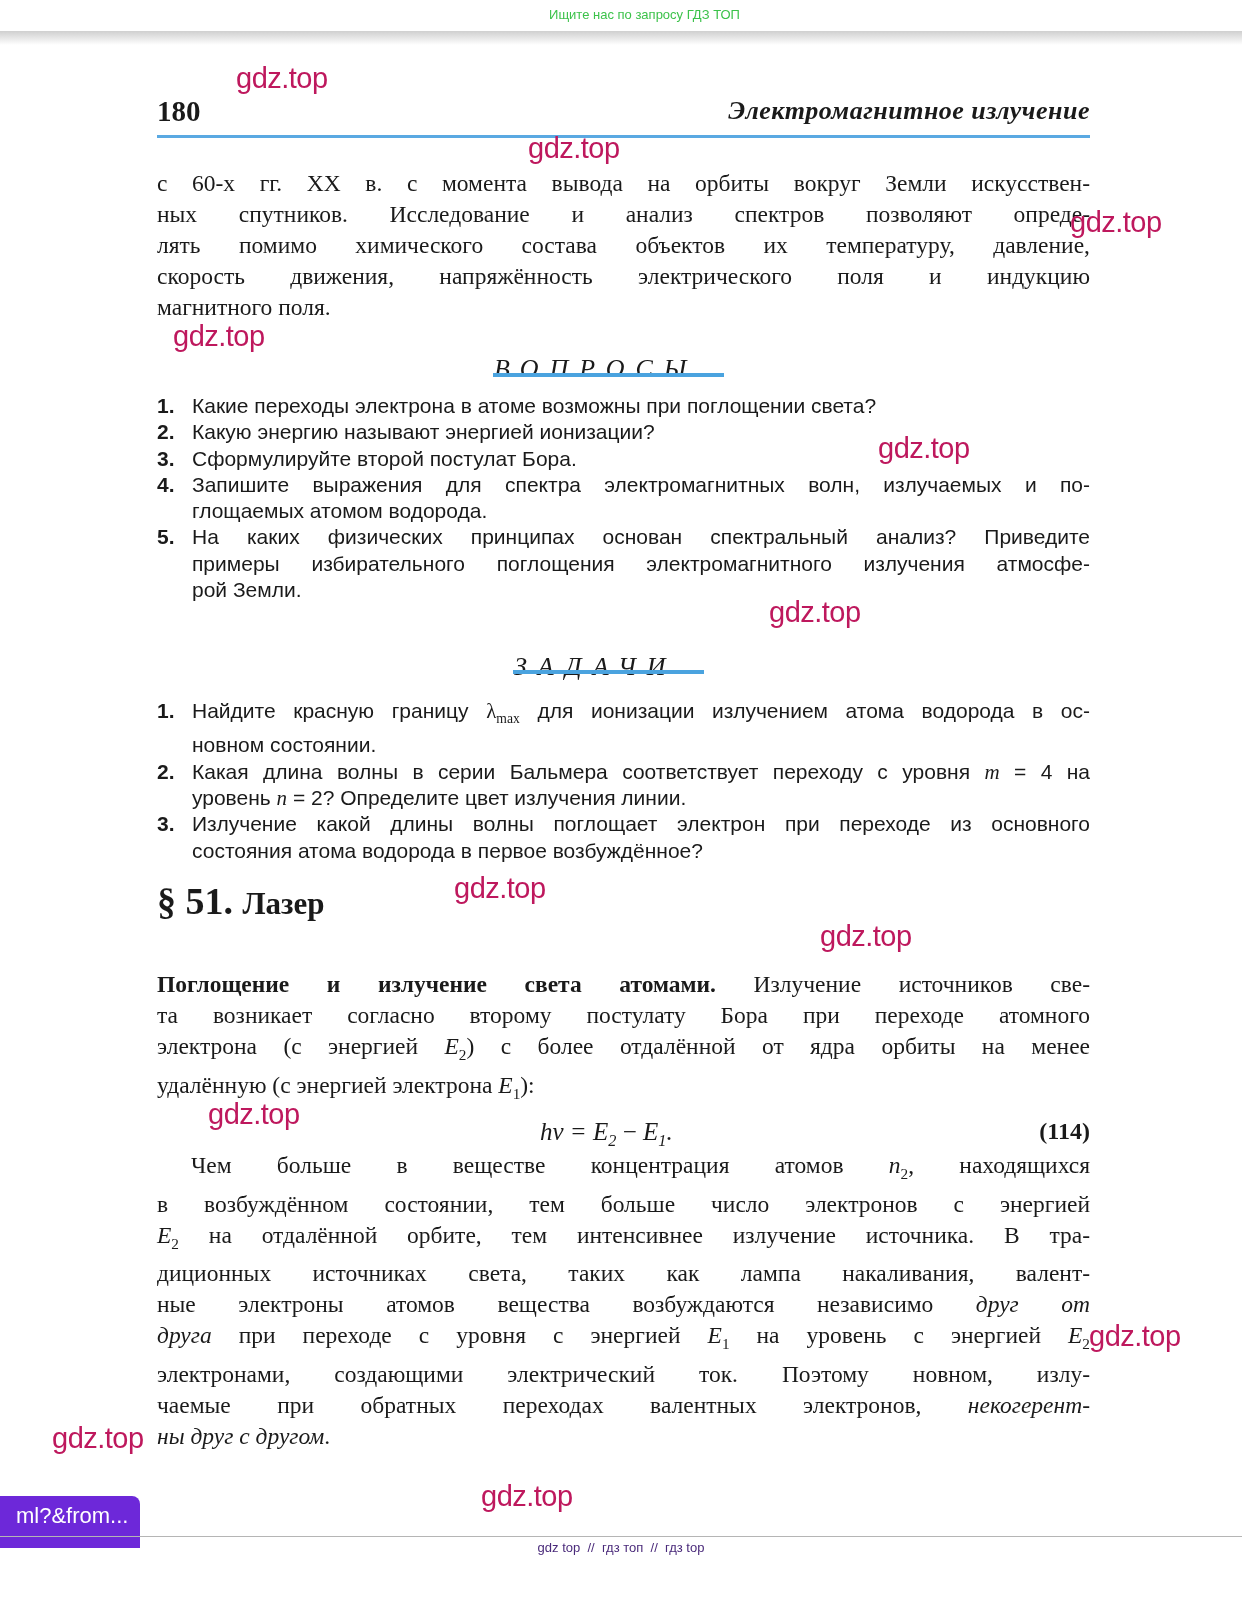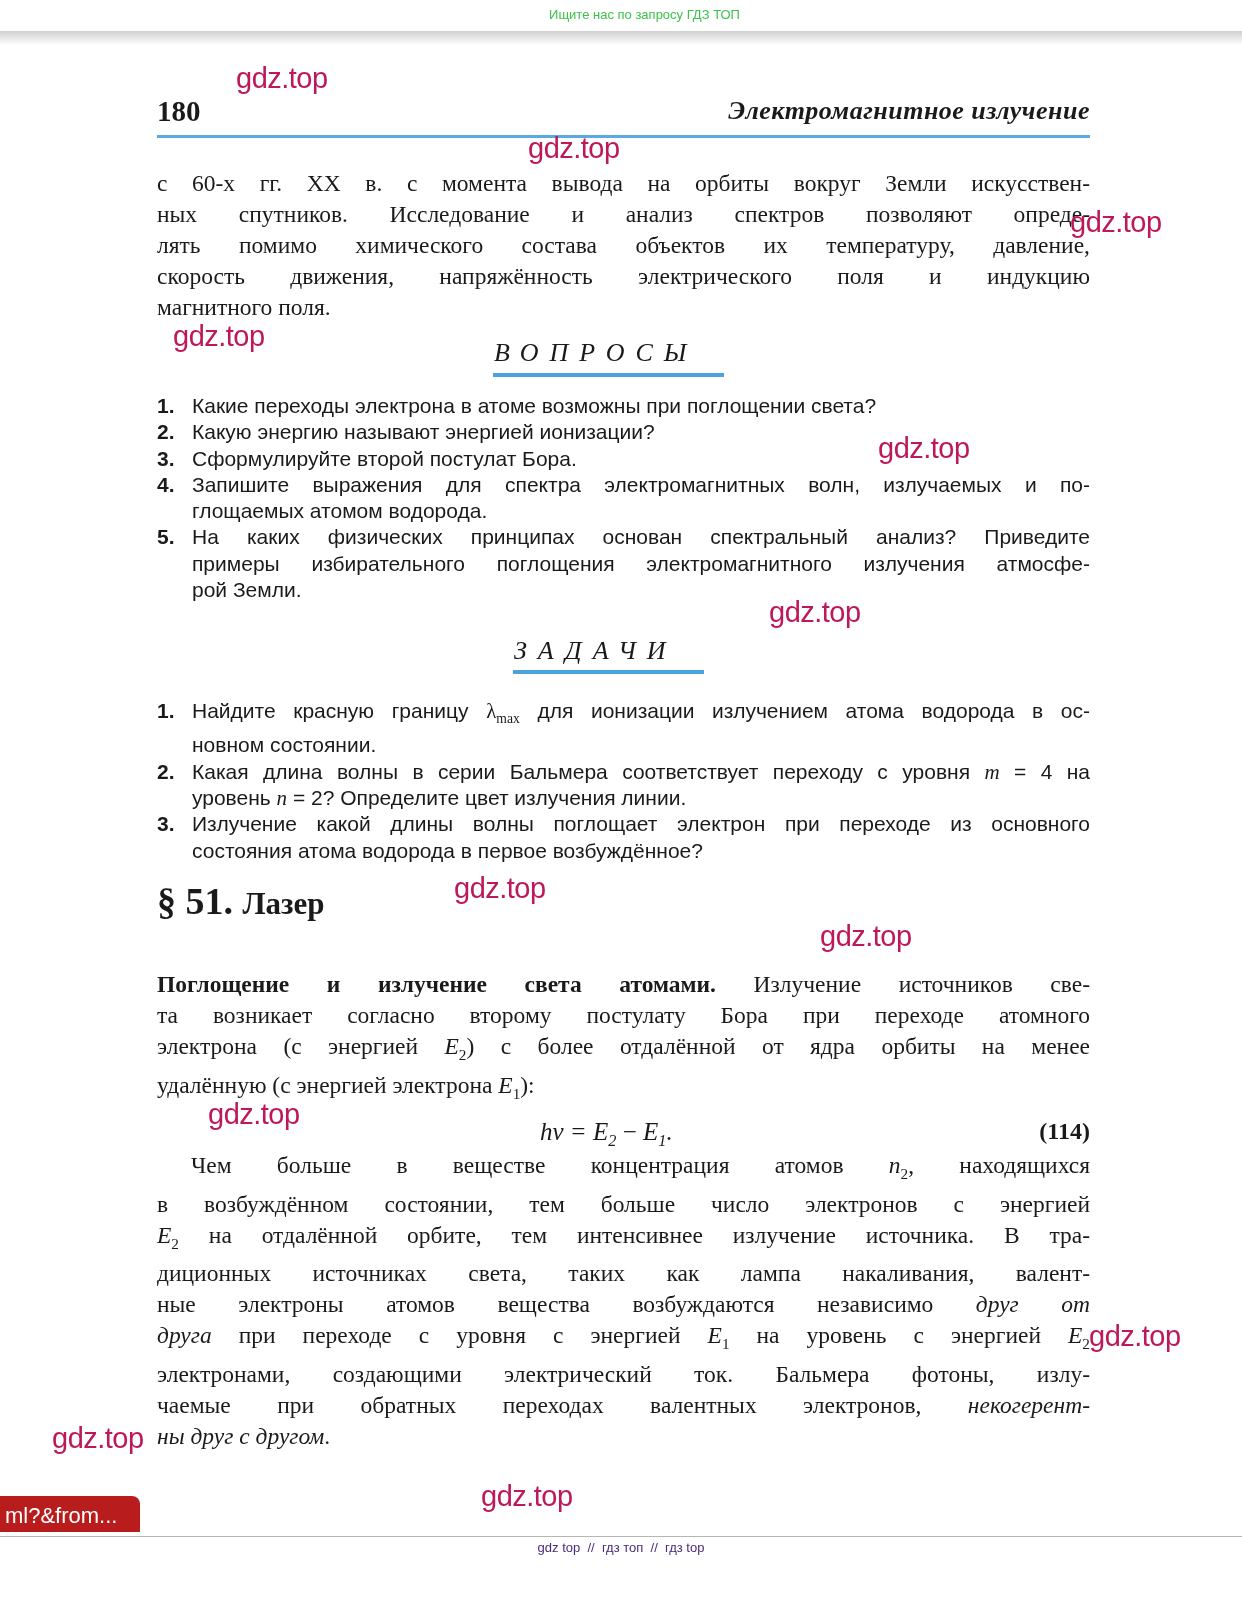--- a/index.html
+++ b/index.html
@@ -7,34 +7,34 @@
   .topbar { position:absolute; left:0; top:0; width:1242px; height:32px; background:#ffffff; text-align:center; }
   .topbar span { font-family:"Liberation Sans", sans-serif; font-size:13px; color:#3cc24a; line-height:30px;padding-left:47px; }
   .topshadow { position:absolute; left:0; top:31px; width:1242px; height:14px; background:linear-gradient(#cfcfcf, #ffffff); }
   .wm { position:absolute; font-family:"Liberation Sans", sans-serif; font-size:29px; color:#be185d; letter-spacing:-0.5px; }
   .hdr-num { position:absolute; left:157px; top:95px; font-size:29px; font-weight:bold; }
   .hdr-title { position:absolute; right:152px; top:96px; font-size:26px; font-style:italic; font-weight:bold; letter-spacing:0.5px; }
   .hdr-line { position:absolute; left:157px; top:135px; width:933px; height:3px; background:#5aa9e2; }
   .serif-p { position:absolute; left:157px; width:933px; font-size:23.5px; line-height:31px; text-align:justify; }
   .serif-p .ln { display:block; text-align:justify; text-align-last:justify; white-space:nowrap; }
   .serif-p .ln.last { text-align-last:left; }
-  .sec-title { position:absolute; font-size:26px; font-style:italic; letter-spacing:11px; }
+  .sec-title { position:absolute; font-size:26px; font-style:italic; letter-spacing:11px;margin-top:16px; }
   .sec-line { position:absolute; height:4px; background:#4aa3df; }
   .qlist { position:absolute; left:157px; width:933px; font-family:"Liberation Sans", sans-serif; font-size:21px; line-height:26.3px; }
   .qitem { position:relative; padding-left:35px; }
   .qnum { position:absolute; left:0; top:0; font-weight:bold; }
   .qtext .ln { display:block; white-space:nowrap; text-align:justify; text-align-last:justify; }
   .qtext .ln.last { text-align-last:left; }
   .para-head { position:absolute; left:157px; top:900px; font-size:38px; font-weight:bold; }
   .para-head .t { font-size:31px; }
   .formula { position:absolute; left:540px; top:1118px; font-size:25px; font-style:italic; }
   .eqnum { position:absolute; right:152px; top:1118px; font-size:24px; font-weight:bold; }
   sub { font-size:0.65em; }
   i.m { font-style:italic; }
-  .urlpill { position:absolute; left:0; top:1496px; width:140px; height:36px; background:#b91c1c; border-radius:0 8px 0 0; color:#fff; font-family:"Liberation Sans", sans-serif; font-size:22px; line-height:40px; padding-left:5px; box-sizing:border-box; overflow:hidden; white-space:nowrap; }
+  .urlpill { position:absolute; left:0; top:1496px; width:140px; height:52px; background:#6d28d9; border-radius:0 8px 0 0; color:#fff; font-family:"Liberation Sans", sans-serif; font-size:22px; line-height:40px; padding-left:16px; box-sizing:border-box; overflow:hidden; white-space:nowrap; }
   .bottom-line { position:absolute; left:0; top:1536px; width:1242px; height:1px; background:#b5b5b5; }
   .footer { position:absolute; left:0; top:1540px; width:1242px; text-align:center; font-family:"Liberation Sans", sans-serif; font-size:13px; color:#4a2a7a; }
 </style>
 </head>
 <body>
 
 <div class="topbar">
   <span>Ищите нас по запросу ГДЗ ТОП</span>
 </div>
 <div class="topshadow"></div>
@@ -134,21 +134,21 @@
 </div>
 <div class="eqnum">(114)</div>
 
 <div class="serif-p" style="top:1150px;">
   <span class="ln" style="padding-left:34px;"><span>Чем больше в веществе концентрация атомов </span><i class="m">n</i><sub>2</sub><span>, находящихся</span></span>
   <span class="ln">в возбуждённом состоянии, тем больше число электронов с энергией</span>
   <span class="ln"><i class="m">E</i><sub>2</sub><span> на отдалённой орбите, тем интенсивнее излучение источника. В тра-</span></span>
   <span class="ln">диционных источниках света, таких как лампа накаливания, валент-</span>
   <span class="ln"><span>ные электроны атомов вещества возбуждаются независимо </span><i class="m">друг от</i></span>
   <span class="ln"><i class="m">друга</i><span> при переходе с уровня с энергией </span><i class="m">E</i><sub>1</sub><span> на уровень с энергией </span><i class="m">E</i><sub>2</sub></span>
-  <span class="ln">электронами, создающими электрический ток. Бальмера фотоны, излу-</span>
+  <span class="ln">электронами, создающими электрический ток. Поэтому новном, излу-</span>
   <span class="ln"><span>чаемые при обратных переходах валентных электронов, </span><i class="m">некогерент-</i></span>
   <span class="ln last"><i class="m">ны друг с другом</i><span>.</span></span>
 </div>
 
 <div class="wm" style="left:236px; top:62px;">gdz.top</div>
 <div class="wm" style="left:528px; top:132px;">gdz.top</div>
 <div class="wm" style="left:1070px; top:206px;">gdz.top</div>
 <div class="wm" style="left:173px; top:320px;">gdz.top</div>
 <div class="wm" style="left:878px; top:432px;">gdz.top</div>
 <div class="wm" style="left:769px; top:596px;">gdz.top</div>

